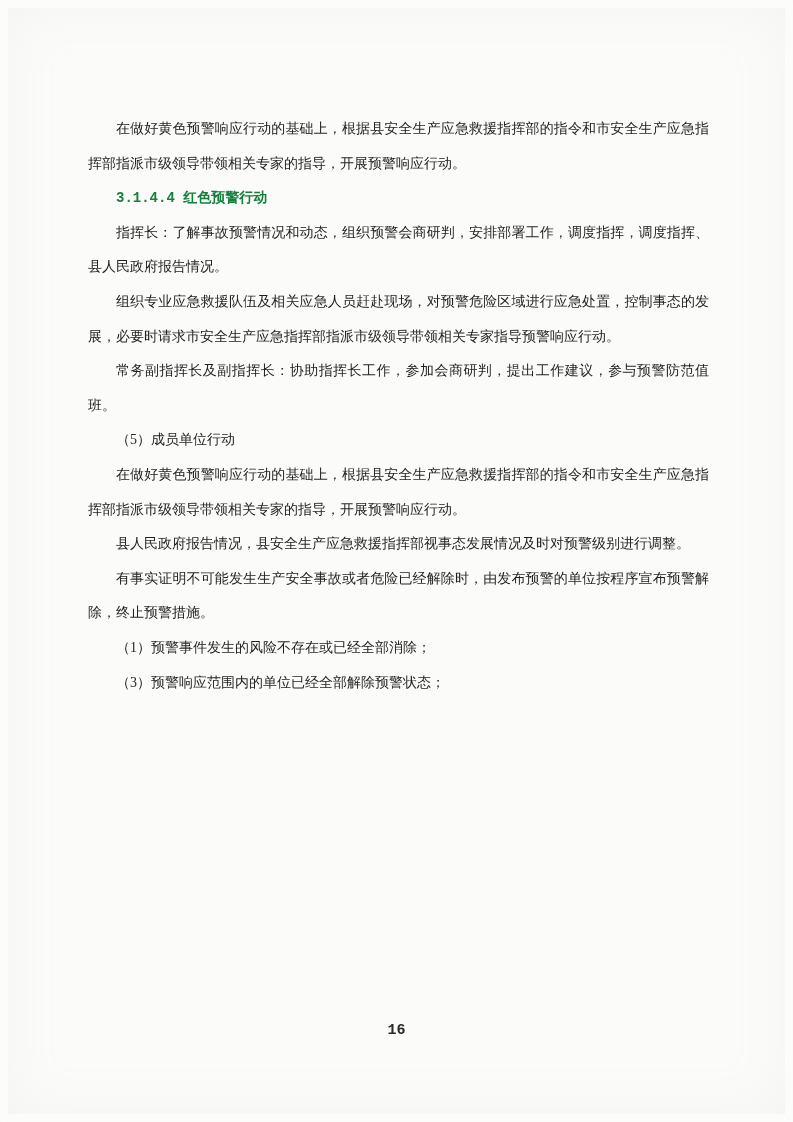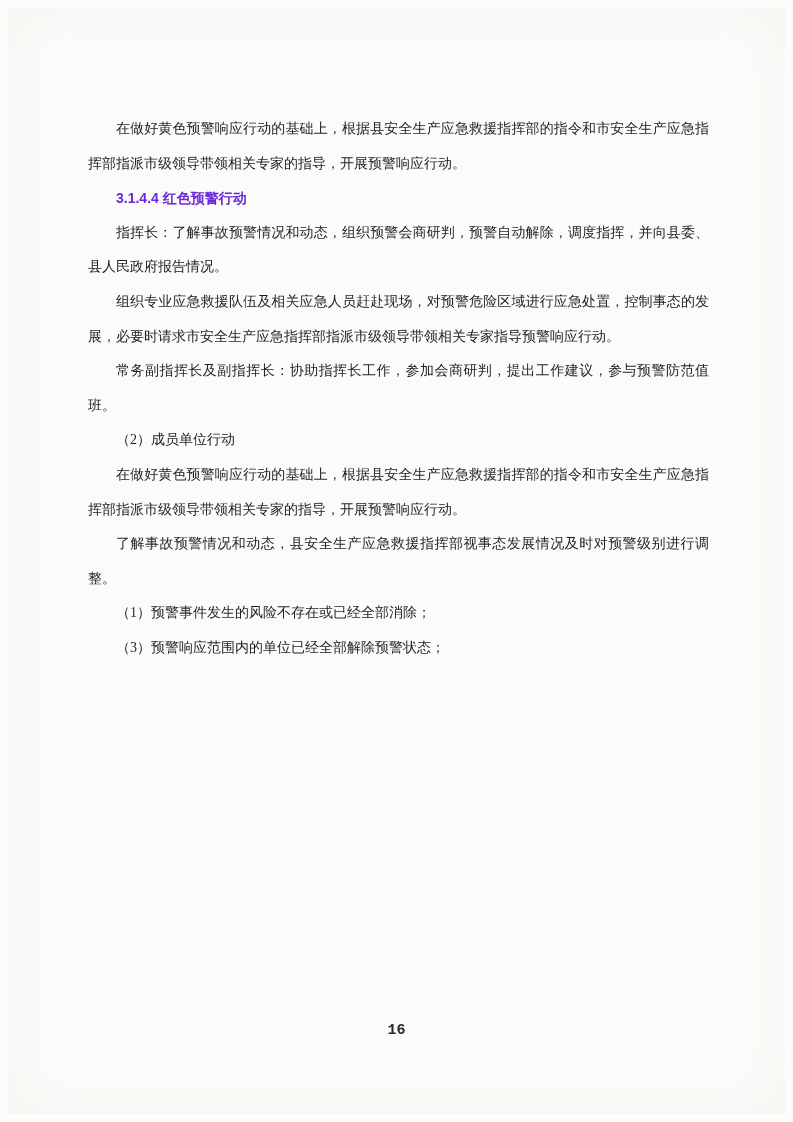--- a/index.html
+++ b/index.html
@@ -35,45 +35,46 @@
     text-align: justify;
     text-justify: inter-ideograph;
   }
   .content p {
     margin: 0;
     padding: 0;
     text-indent: 2em;
   }
   .content p.heading {
     font-weight: bold;
-    color: #6d28d9;
-    font-family: Liberation Sans, sans-serif;
+    color: #15803d;
+    font-family: Liberation Mono, monospace;
   }
   .page-number {
     position: absolute;
     top: 1022px;
     left: 0;
     width: 100%;
     text-align: center;
     font-size: 15px;
     font-weight: bold;
     color: #2a2a2a;
     font-family: "Liberation Mono", "DejaVu Sans Mono", monospace;
   }
 </style>
 </head>
 <body>
 
 <div class="page">
   <div class="content">
     <p class="body">在做好黄色预警响应行动的基础上，根据县安全生产应急救援指挥部的指令和市安全生产应急指挥部指派市级领导带领相关专家的指导，开展预警响应行动。</p>
     <p class="heading">3.1.4.4 红色预警行动</p>
-    <p class="body">指挥长：了解事故预警情况和动态，组织预警会商研判，预警自动解除，调度指挥，并向县委、县人民政府报告情况。</p>
+    <p class="body">指挥长：了解事故预警情况和动态，组织预警会商研判，安排部署工作，调度指挥，调度指挥、县人民政府报告情况。</p>
     <p class="body">组织专业应急救援队伍及相关应急人员赶赴现场，对预警危险区域进行应急处置，控制事态的发展，必要时请求市安全生产应急指挥部指派市级领导带领相关专家指导预警响应行动。</p>
     <p class="body">常务副指挥长及副指挥长：协助指挥长工作，参加会商研判，提出工作建议，参与预警防范值班。</p>
-    <p class="body">（2）成员单位行动</p>
+    <p class="body">（5）成员单位行动</p>
     <p class="body">在做好黄色预警响应行动的基础上，根据县安全生产应急救援指挥部的指令和市安全生产应急指挥部指派市级领导带领相关专家的指导，开展预警响应行动。</p>
-    <p class="body">了解事故预警情况和动态，县安全生产应急救援指挥部视事态发展情况及时对预警级别进行调整。</p>
+    <p class="body">县人民政府报告情况，县安全生产应急救援指挥部视事态发展情况及时对预警级别进行调整。</p>
+    <p class="body">有事实证明不可能发生生产安全事故或者危险已经解除时，由发布预警的单位按程序宣布预警解除，终止预警措施。</p>
     <p class="body">（1）预警事件发生的风险不存在或已经全部消除；</p>
     <p class="body">（3）预警响应范围内的单位已经全部解除预警状态；</p>
   </div>
   <div class="page-number">16</div>
 </div>
 
 </body></html>

